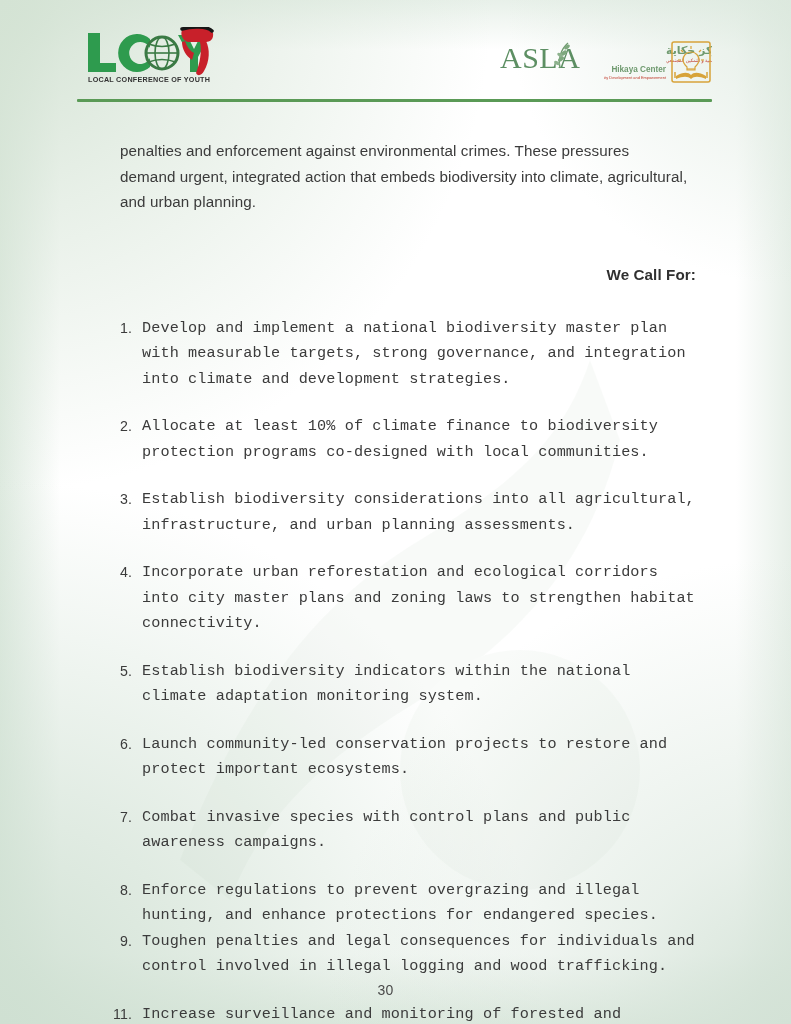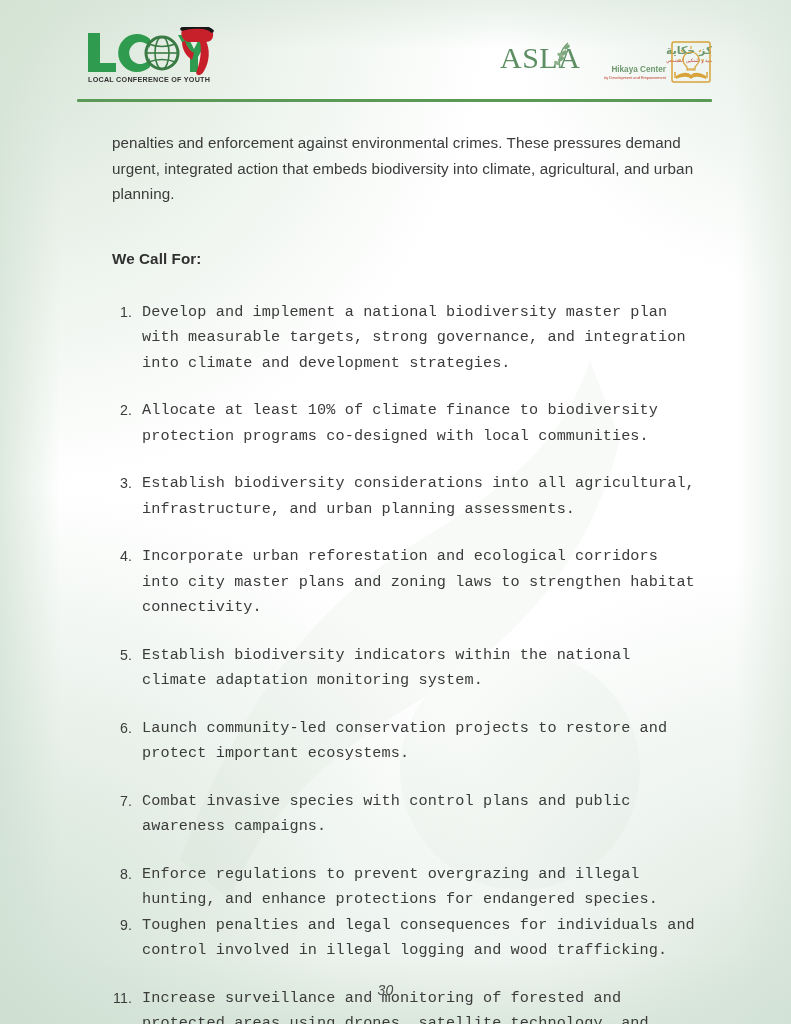--- a/index.html
+++ b/index.html
@@ -106,32 +106,33 @@
     left: 112px;
     top: 130px;
     width: 584px;
   }
 
   .para {
     font-size: 15.2px;
     line-height: 25.5px;
     color: #3b3b3b;
     letter-spacing: 0.1px;
-    margin: 0;
+    margin: 8px;
     text-align: left;
   }
 
   .callfor {
     font-size: 15.2px;
     line-height: 22px;
     font-weight: bold;
     color: #303030;
     margin: 0;
     padding-top: 41px;
     letter-spacing: 0.1px;
+    text-align: right;
   }
 
   .list {
     margin: 0;
     padding: 0;
     list-style: none;
     padding-top: 30px;
   }
   .list-item {
     position: relative;
@@ -164,21 +165,20 @@
   
   .page-number {
     position: absolute;
     left: 0;
     top: 982px;
     width: 771px;
     text-align: center;
     font-size: 14px;
     color: #4a4a4a;
     letter-spacing: 0.2px;
-    font-style: italic;
   }
 </style>
 </head>
 <body>
 
 <div class="page">
 
   <div class="bg-layer bg-edge"></div>
   <div class="bg-layer bg-tl"></div>
   <div class="bg-layer bg-tr"></div>

